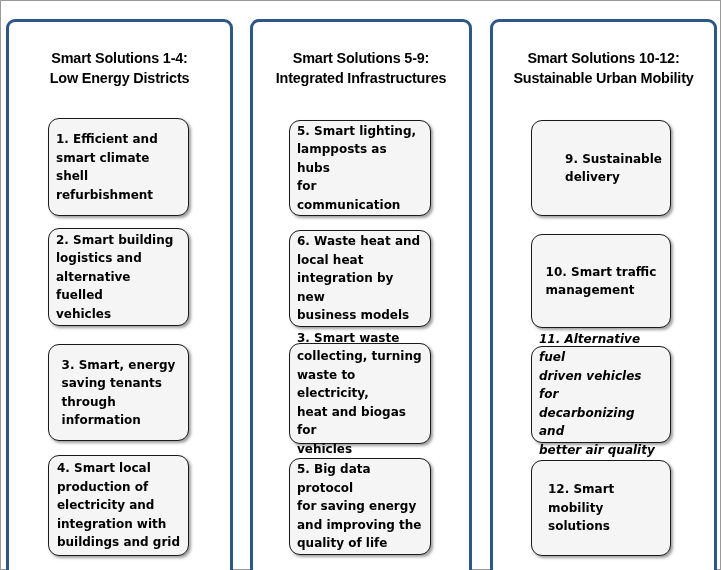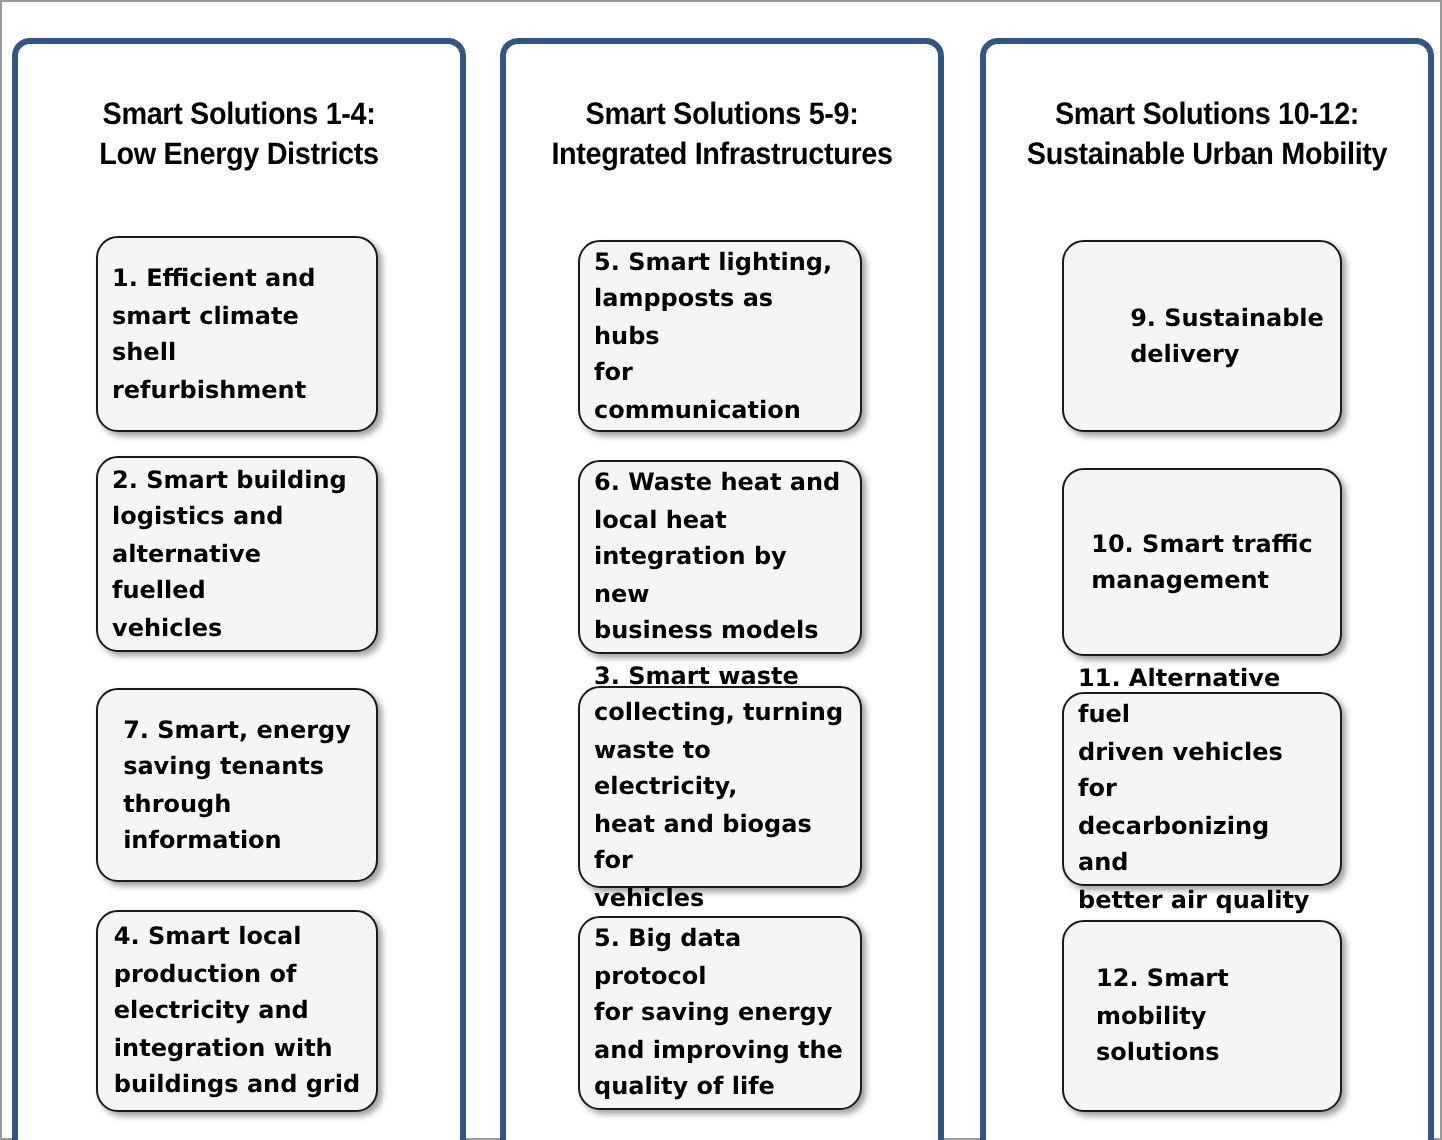--- a/index.html
+++ b/index.html
@@ -89,40 +89,40 @@
   #panel-2 .card { left: 36px; width: 142px; }
   #panel-2 .card.r1 { top:  8px; height:  96px; }
   #panel-2 .card.r2 { top: 118px; height:  97px; }
   #panel-2 .card.r3 { top: 231px; height: 101px; }
   #panel-2 .card.r4 { top: 346px; height:  97px; }
 
   
   #panel-3 .card { left: 38px; width: 140px; }
   #panel-3 .card.r1 { top:  8px; height:  96px; padding-left: 32px; }
   #panel-3 .card.r2 { top: 122px; height:  94px; }
-  #panel-3 .card.r3 { top: 234px; height:  97px; }
+  #panel-3 .card.r3 { top: 234px; height:  97px; font-style: italic; }
   #panel-3 .card.r4 { top: 348px; height:  96px; padding-left: 16px; }
 </style>
 </head>
 <body>
 
 <div id="diagram">
 
   <div class="panel" id="panel-1">
     <div class="panel-title">Smart Solutions 1-4:
 Low Energy Districts</div>
     <div class="cards">
       <div class="card r1">1. Efficient and
 smart climate shell
 refurbishment</div>
       <div class="card r2">2. Smart building
 logistics and
 alternative fuelled
 vehicles</div>
-      <div class="card r3">7. Smart, energy
+      <div class="card r3">3. Smart, energy
 saving tenants
 through
 information</div>
       <div class="card r4">4. Smart local
 production of
 electricity and
 integration with
 buildings and grid</div>
     </div>
   </div>

